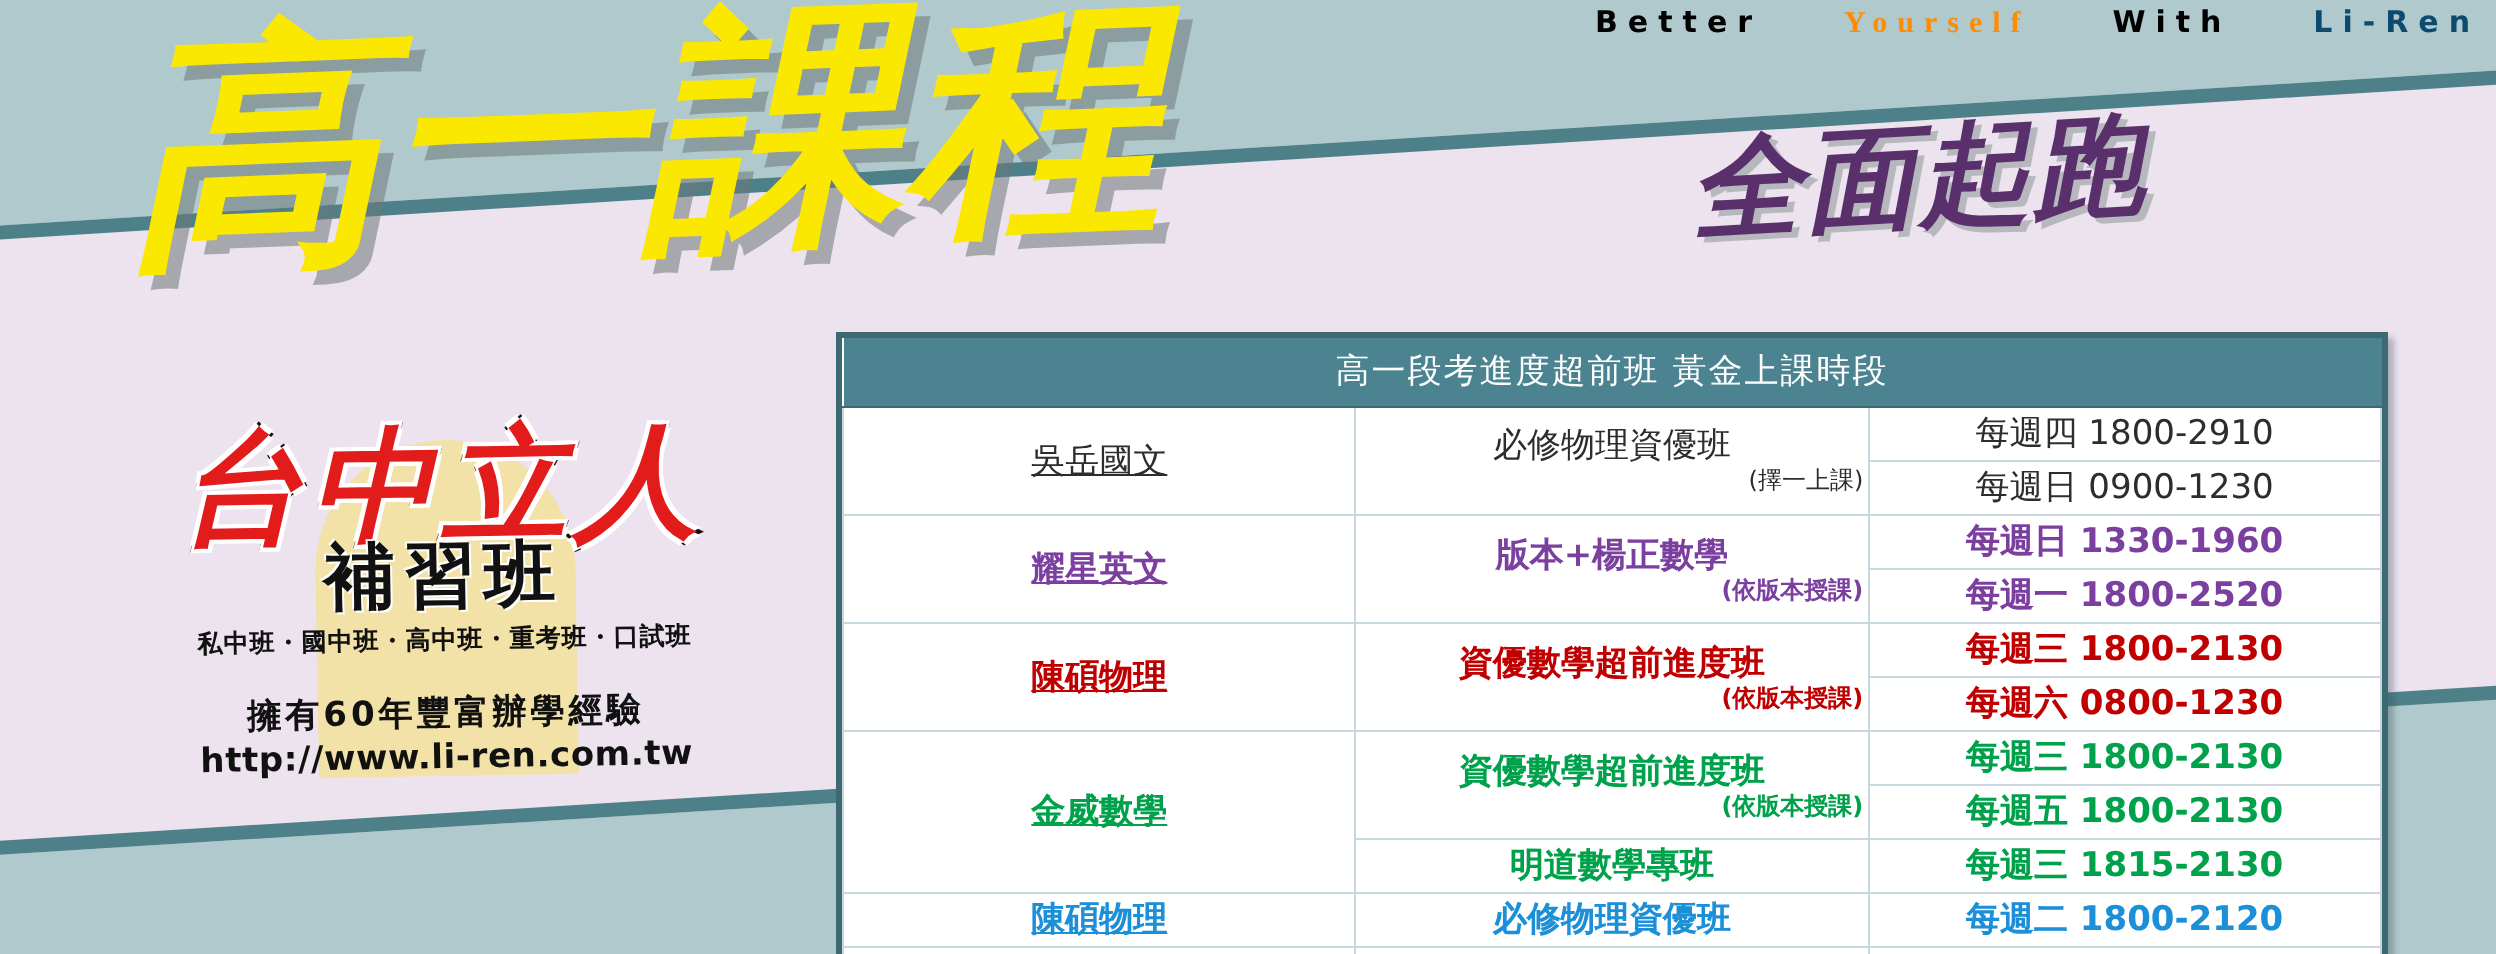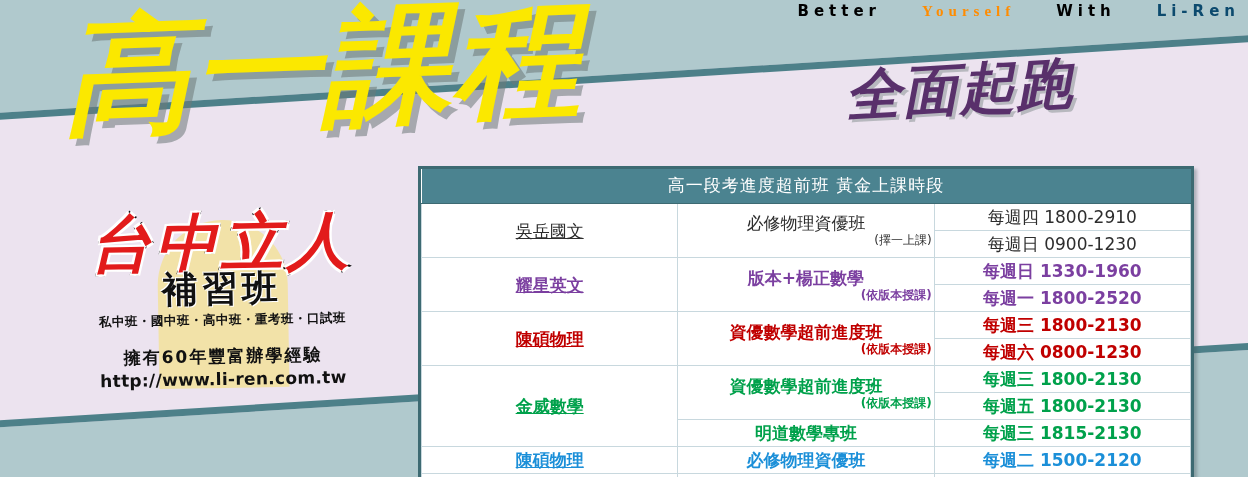--- a/index.html
+++ b/index.html
@@ -234,21 +234,21 @@
             <td class="course two-line c-green b" rowspan="1">
               <div>明道數學專班</div>
             </td>
             <td class="time c-green b">每週三 1815-2130</td>
           </tr>
           <tr>
             <td class="teacher c-blue b" rowspan="1">陳碩物理</td>
             <td class="course two-line c-blue b" rowspan="1">
               <div>必修物理資優班</div>
             </td>
-            <td class="time c-blue b">每週二 1500-2120</td>
+            <td class="time c-blue b">每週二 1800-2120</td>
           </tr>
           <tr>
             <td class="teacher c-orange b" rowspan="1">王皓化學</td>
             <td class="course two-line c-orange b" rowspan="1"></td>
             <td class="time c-orange b">每週六 1330-1650</td>
           </tr>
         </tbody>
     </table>
   </div>
 

